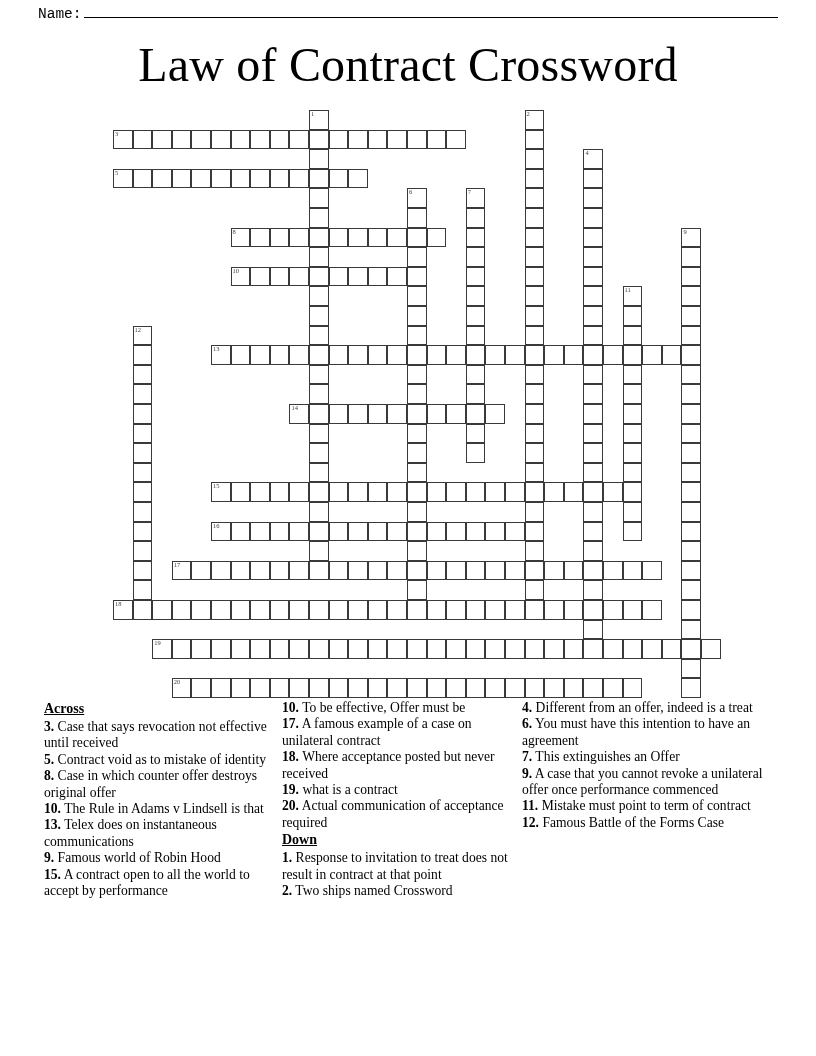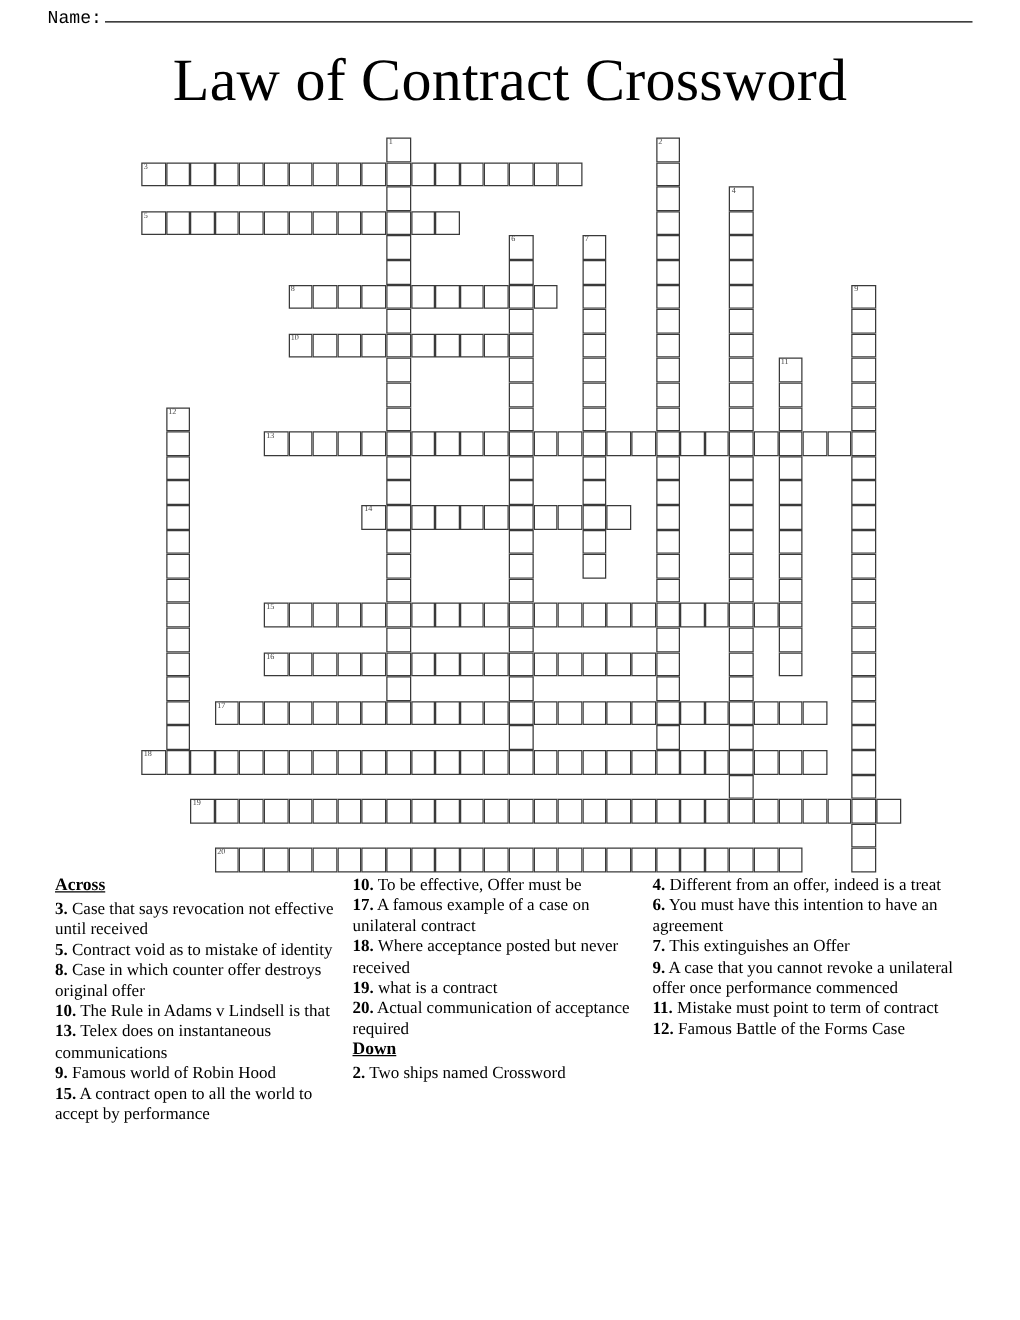--- a/index.html
+++ b/index.html
@@ -549,20 +549,21 @@
   <div class="clue-col" id="clue-col-2">
     <div id="across-part-2">
         <span class="clue"><span class="clue-num">10.</span><span> To be effective, Offer must be</span></span>
         <span class="clue"><span class="clue-num">17.</span><span> A famous example of a case on unilateral contract</span></span>
         <span class="clue"><span class="clue-num">18.</span><span> Where acceptance posted but never received</span></span>
         <span class="clue"><span class="clue-num">19.</span><span> what is a contract</span></span>
         <span class="clue"><span class="clue-num">20.</span><span> Actual communication of acceptance required</span></span>
       </div>
     <span class="clue-heading">Down</span>
     <div id="down-part-1">
+        <span class="clue"><span class="clue-num">1.</span><span> Response to invitation to treat does not result in contract at that point</span></span>
         <span class="clue"><span class="clue-num">2.</span><span> Two ships named Crossword</span></span>
       </div>
   </div>
   <div class="clue-col" id="clue-col-3">
     <div id="down-part-2">
         <span class="clue"><span class="clue-num">4.</span><span> Different from an offer, indeed is a treat</span></span>
         <span class="clue"><span class="clue-num">6.</span><span> You must have this intention to have an agreement</span></span>
         <span class="clue"><span class="clue-num">7.</span><span> This extinguishes an Offer</span></span>
         <span class="clue"><span class="clue-num">9.</span><span> A case that you cannot revoke a unilateral offer once performance commenced</span></span>
         <span class="clue"><span class="clue-num">11.</span><span> Mistake must point to term of contract</span></span>

